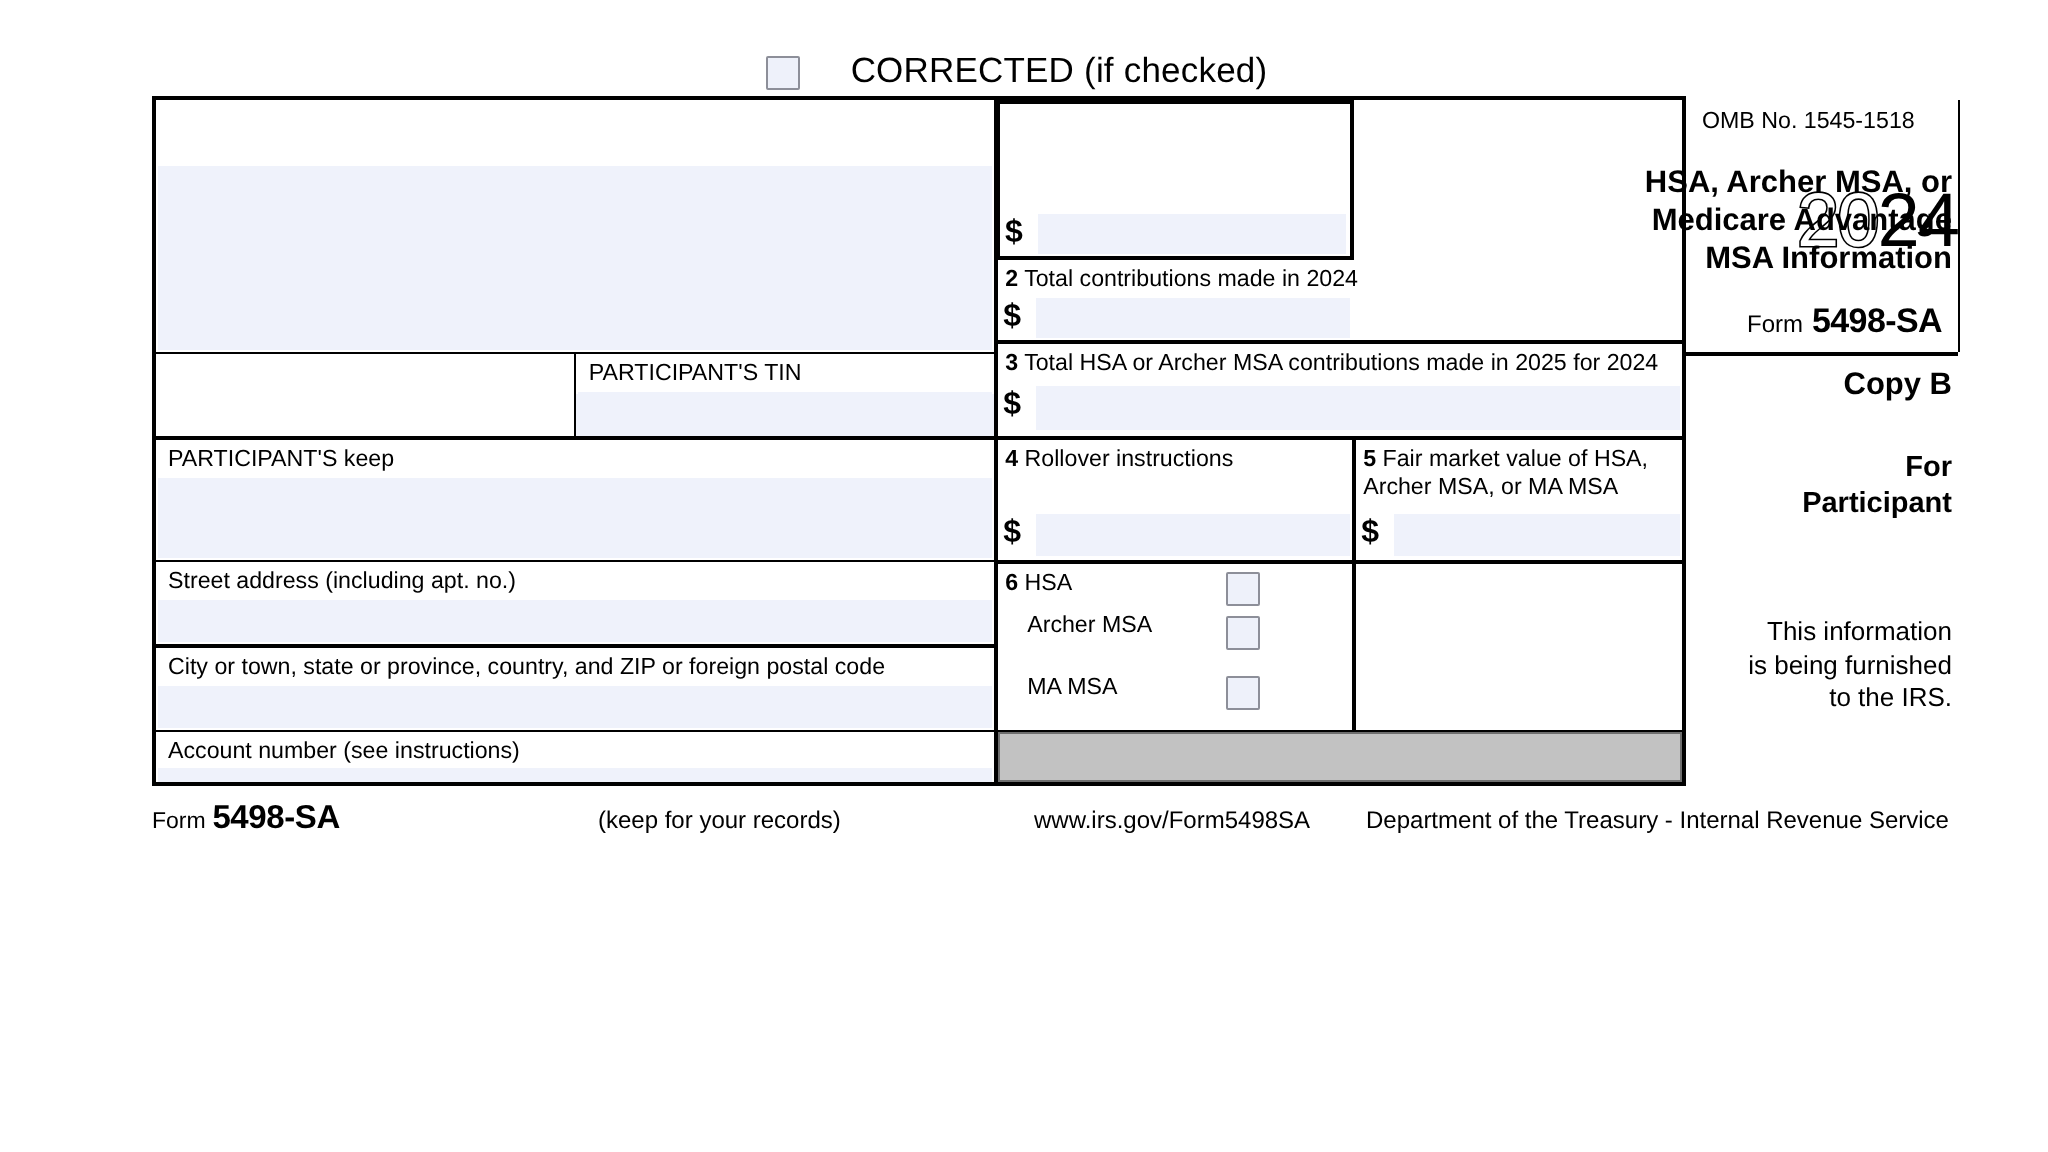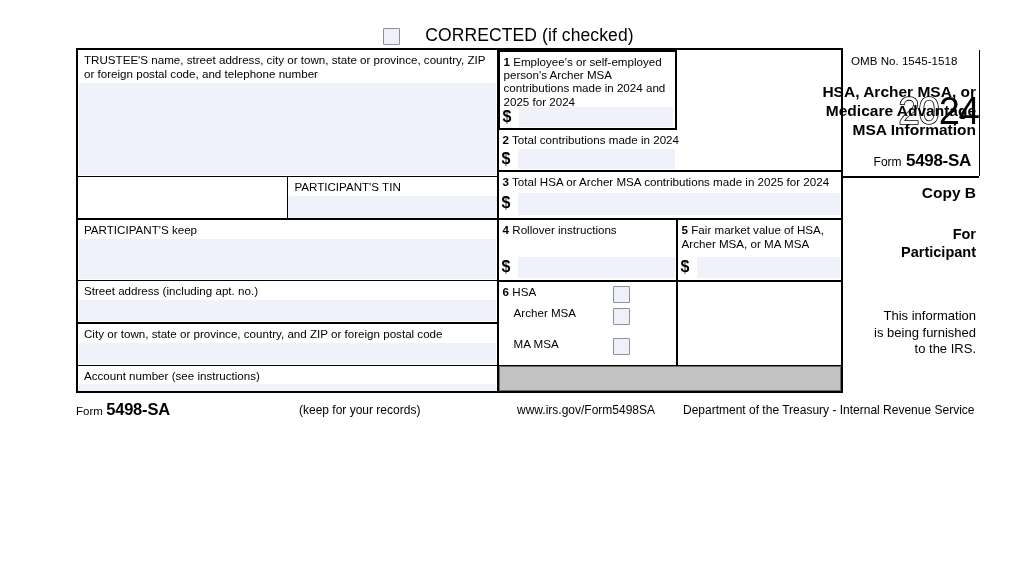--- a/index.html
+++ b/index.html
@@ -179,21 +179,20 @@
   </div>
 
   <div id="form">
 
     <div class="frame-line" style="left:0;top:0;width:767px;height:2.2px;"></div>
     <div class="frame-line" style="left:0;top:0;width:2.2px;height:345px;"></div>
     <div class="frame-line" style="left:0;top:342.8px;width:767px;height:2.2px;"></div>
     <div class="frame-line" style="left:764.8px;top:0;width:2.2px;height:345px;"></div>
 
     <div class="cell" style="left:2px;top:2px;width:419px;height:126px;">
-      <div class="lbl wrap" style="padding-right:8px;">TRUSTEE'S name, street address, city or town, state or province, country, ZIP or foreign postal code, and telephone number</div>
       <div class="fill" style="top:33px;height:92px;"></div>
     </div>
     <div class="frame-line" style="left:2px;top:128px;width:419px;height:1.4px;"></div>
 
     <div class="frame-line" style="left:211px;top:129.4px;width:1.4px;height:41px;"></div>
 
     <div class="cell" style="left:212.4px;top:129.4px;width:208.6px;height:41px;background:#eff2fb;">
       <div class="lbl" style="background:#ffffff;padding-bottom:3px;">PARTICIPANT'S TIN</div>
       <div class="fill" style="top:19px;height:21px;"></div>
     </div>
@@ -218,24 +217,20 @@
     <div class="frame-line" style="left:2px;top:316.6px;width:419px;height:1.8px;"></div>
 
     <div class="cell" style="left:2px;top:318.4px;width:419px;height:24.4px;">
       <div class="lbl">Account number (see instructions)</div>
       <div class="fill" style="top:18px;height:6.4px;"></div>
     </div>
 
     <div class="frame-line" style="left:421px;top:2px;width:1.6px;height:341px;"></div>
 
     <div id="box1" class="cell" style="left:421.5px;top:1.5px;width:179px;height:80px;">
-      <div class="lbl wrap" style="padding:3px 5px 0 4px;line-height:13.4px;">
-        <span class="boxnum">1</span> 
-        <span>Employee's or self-employed person's Archer MSA contributions made in 2024 and 2025 for 2024</span>
-      </div>
       <div class="fill" style="left:19px;right:2px;top:55px;height:20px;"></div>
       <div class="dollar" style="left:3px;top:57px;">$</div>
     </div>
 
     <div class="cell" style="left:422.6px;top:82px;width:177.4px;height:40px;">
       <div class="lbl" style="padding-left:4px;">
         <span class="boxnum">2</span> 
         <span>Total contributions made in 2024</span>
       </div>
       <div class="fill" style="left:19px;right:1px;top:19px;height:20px;"></div>

